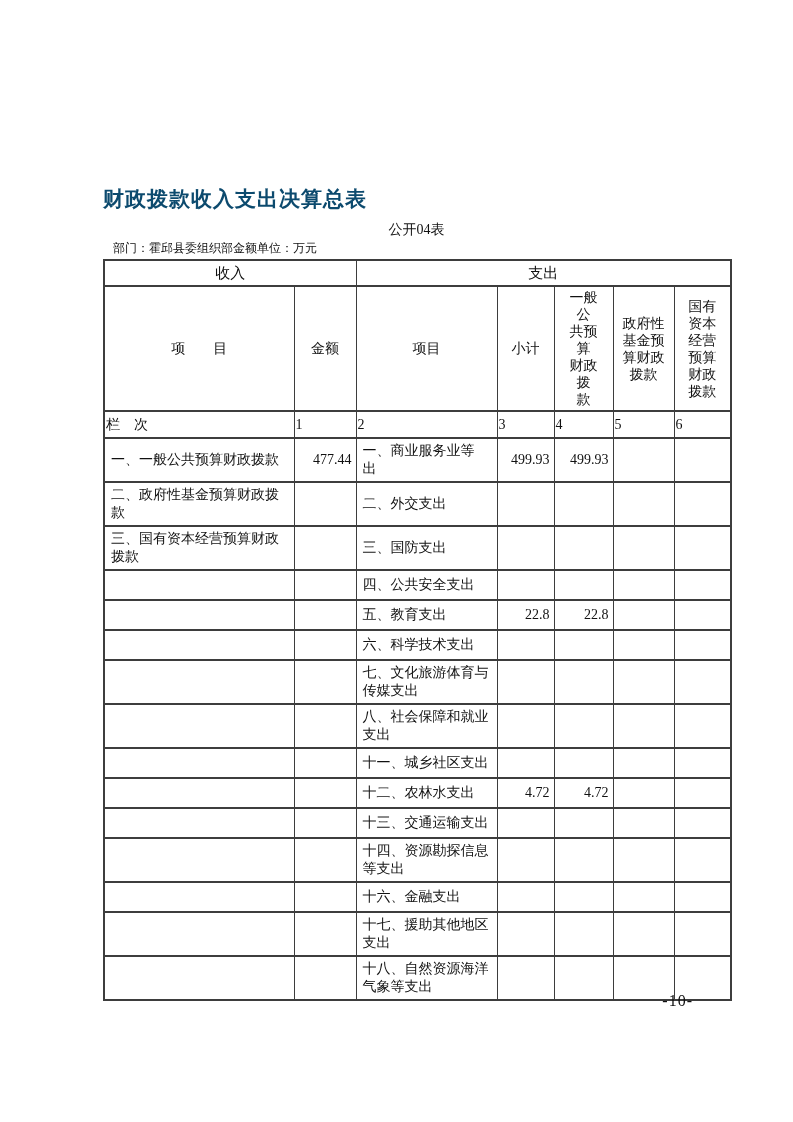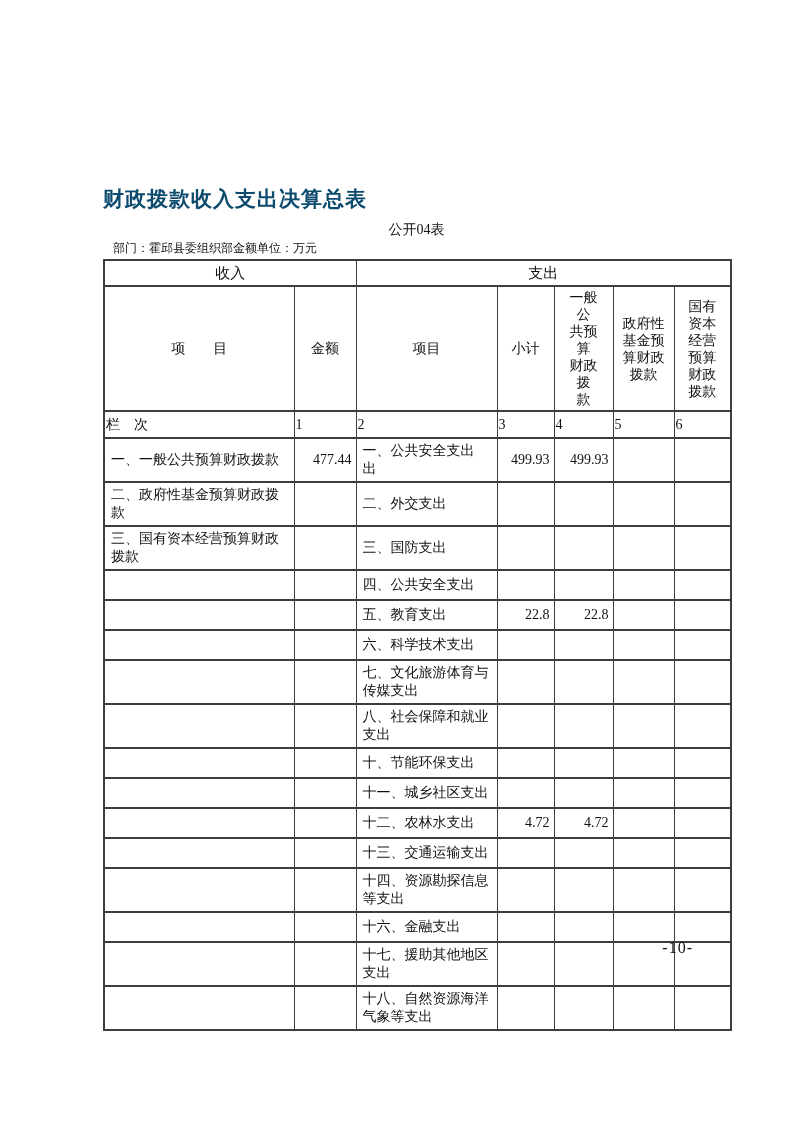--- a/index.html
+++ b/index.html
@@ -78,21 +78,21 @@
     text-align:left;
     padding:3px 3px 3px 6px;
     white-space:pre-line;
   }
   td.c-num{
     text-align:right;
     padding:3px 4px 3px 2px;
   }
   .page-number{
     position:absolute;
-    top:939px;
+    top:992px;
     right:100px;
     font-size:16px;
     letter-spacing:1px;
   }
 </style>
 </head>
 <body>
 
 <div class="page">
   <div class="content">
@@ -148,21 +148,21 @@
           <th>3</th>
           <th>4</th>
           <th>5</th>
           <th>6</th>
         </tr>
       </thead>
       <tbody id="rows-body">
           <tr>
             <td class="c-item">一、一般公共预算财政拨款</td>
             <td class="c-num">477.44</td>
-            <td class="c-item">一、公共安全支出
+            <td class="c-item">一、商业服务业等
 出</td>
             <td class="c-num">499.93</td>
             <td class="c-num">499.93</td>
             <td class="c-num"></td>
             <td class="c-num"></td>
           </tr>
           <tr>
             <td class="c-item">二、政府性基金预算财政拨
 款</td>
             <td class="c-num"></td>
@@ -225,29 +225,20 @@
             <td class="c-item">八、社会保障和就业
 支出</td>
             <td class="c-num"></td>
             <td class="c-num"></td>
             <td class="c-num"></td>
             <td class="c-num"></td>
           </tr>
           <tr>
             <td class="c-item"></td>
             <td class="c-num"></td>
-            <td class="c-item">十、节能环保支出</td>
-            <td class="c-num"></td>
-            <td class="c-num"></td>
-            <td class="c-num"></td>
-            <td class="c-num"></td>
-          </tr>
-          <tr>
-            <td class="c-item"></td>
-            <td class="c-num"></td>
             <td class="c-item">十一、城乡社区支出</td>
             <td class="c-num"></td>
             <td class="c-num"></td>
             <td class="c-num"></td>
             <td class="c-num"></td>
           </tr>
           <tr>
             <td class="c-item"></td>
             <td class="c-num"></td>
             <td class="c-item">十二、农林水支出</td>

